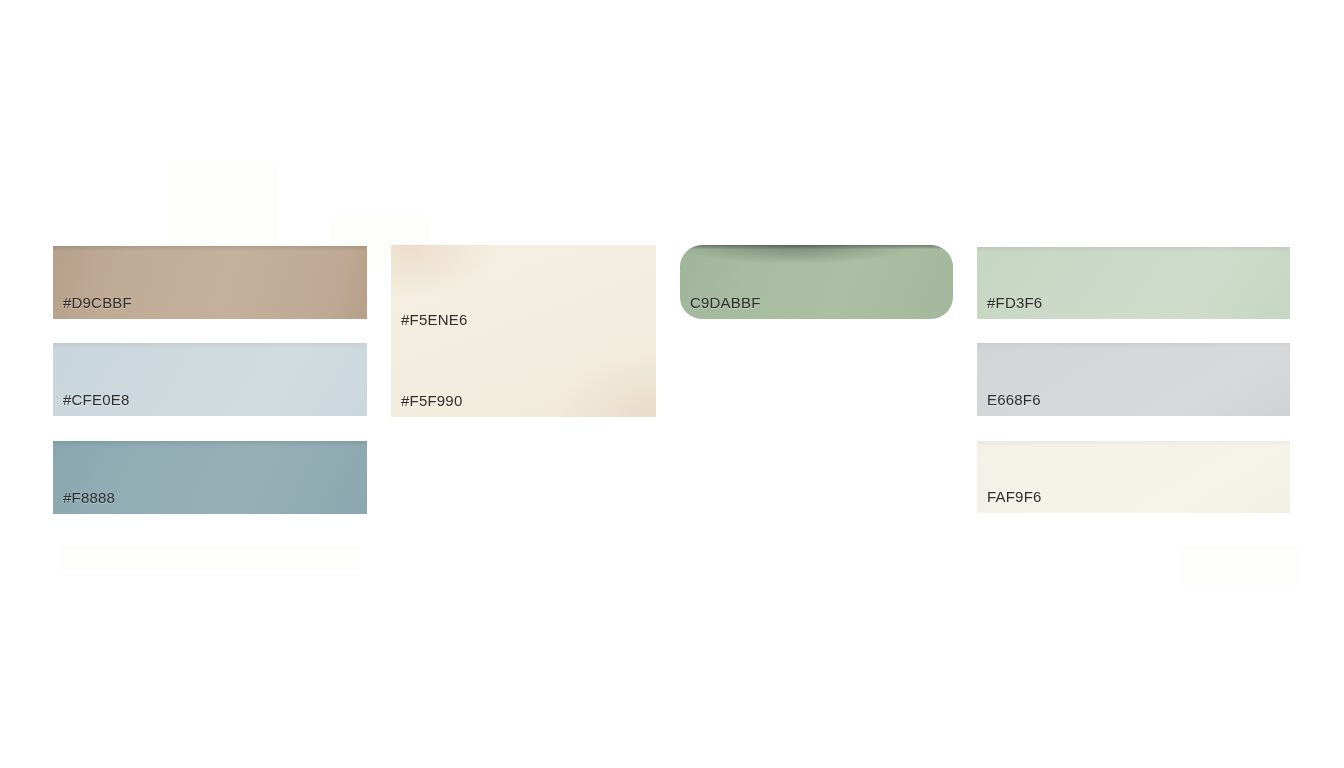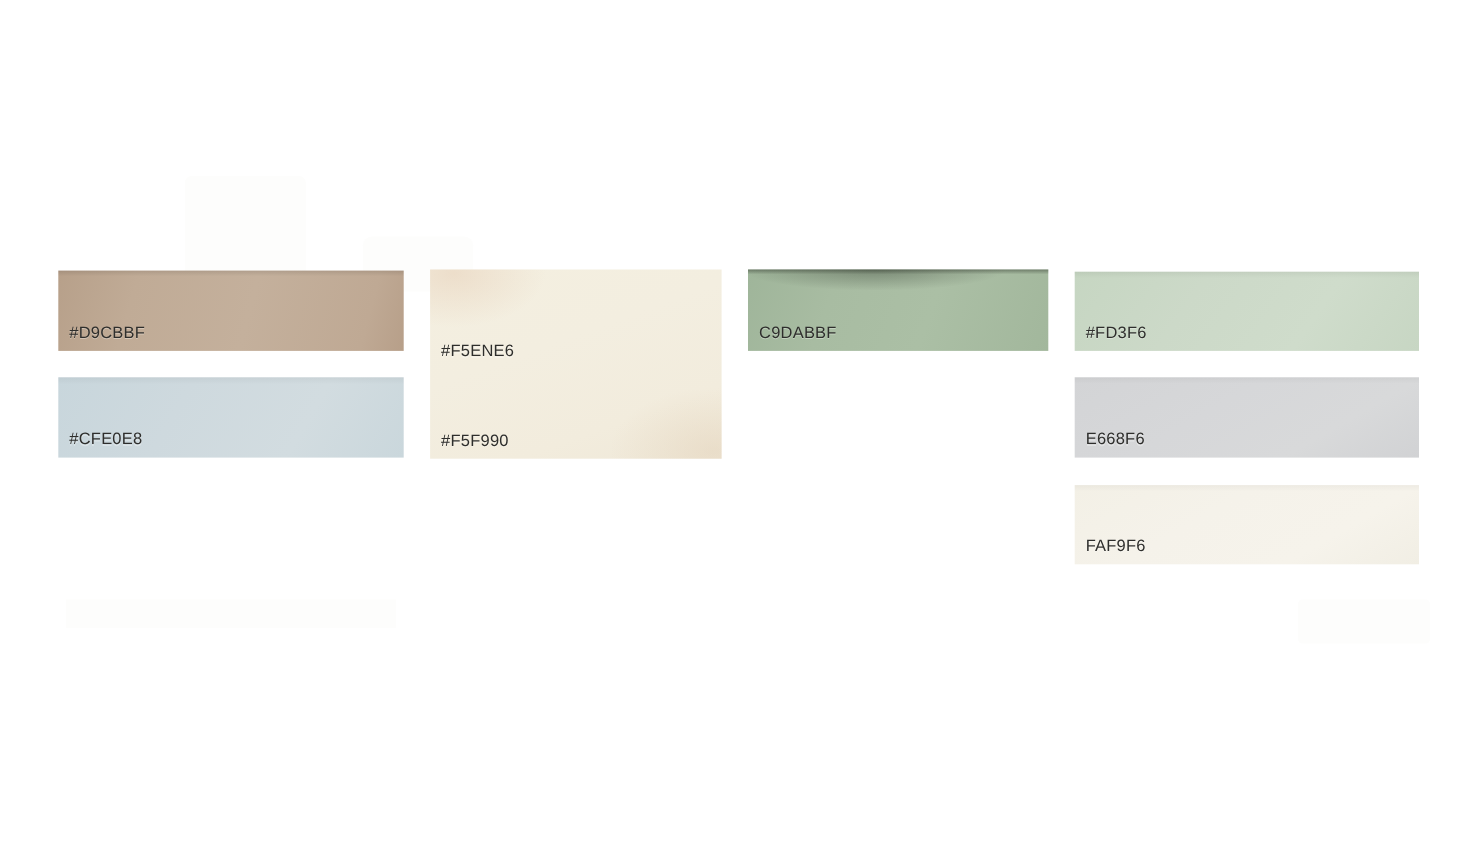--- a/index.html
+++ b/index.html
@@ -76,20 +76,21 @@
     background-image:
       radial-gradient(ellipse 120px 70px at 8% 2%, rgba(226,196,170,0.40) 0%, rgba(226,196,170,0.00) 70%),
       radial-gradient(ellipse 130px 80px at 97% 96%, rgba(222,200,172,0.35) 0%, rgba(222,200,172,0.00) 72%),
       linear-gradient(160deg, #f4efe0 0%, #f3eee0 40%, #f2ecdd 75%, #efe8d8 100%);
   }
   .s-c9dabbf {
     background-image:
       linear-gradient(180deg, rgba(44,52,40,0.45) 0%, rgba(44,52,40,0.00) 6%),
       radial-gradient(ellipse 150px 24px at 42% 0%, rgba(30,38,28,0.35) 0%, rgba(30,38,28,0.00) 80%),
       linear-gradient(110deg, #9fb59a 0%, #a8bca2 28%, #abbfa5 60%, #a2b79c 100%);
+    border-radius: 22px;
   }
   .s-e88dcc2 {
     background-image:
       radial-gradient(ellipse 70px 60px at 2% 30%, rgba(150,110,48,0.42) 0%, rgba(150,110,48,0.00) 76%),
       radial-gradient(ellipse 60px 70px at 99% 55%, rgba(156,116,54,0.40) 0%, rgba(156,116,54,0.00) 78%),
       radial-gradient(ellipse 90px 30px at 20% 4%, rgba(160,120,56,0.22) 0%, rgba(160,120,56,0.00) 80%),
       linear-gradient(105deg, #dbb684 0%, #e3c395 26%, #e6c89d 58%, #dfbe8e 100%);
   }
   .s-fd3f6 {
     background-image:
@@ -119,20 +120,23 @@
 <div id="palette-board">
 
   <div class="swatch s-d9cbbf" style="left:53px; top:246px; width:314px; height:73px;">
     <span class="swatch-label">#D9CBBF</span>
   </div>
 
   <div class="swatch s-cfe0e8" style="left:53px; top:343px; width:314px; height:73px;">
     <span class="swatch-label">#CFE0E8</span>
   </div>
 
+  <div class="swatch s-f8888" style="left:53px; top:441px; width:314px; height:73px;">
+    <span class="swatch-label">#F8888</span>
+  </div>
 
   <div class="swatch s-cream-tall" style="left:391px; top:245px; width:265px; height:172px;">
     <span class="swatch-label" style="bottom:auto; top:54px;">#F5ENE6</span>
     <span class="swatch-label">#F5F990</span>
   </div>
 
   <div class="swatch s-c9dabbf" style="left:680px; top:245px; width:273px; height:74px;">
     <span class="swatch-label">C9DABBF</span>
   </div>
 

